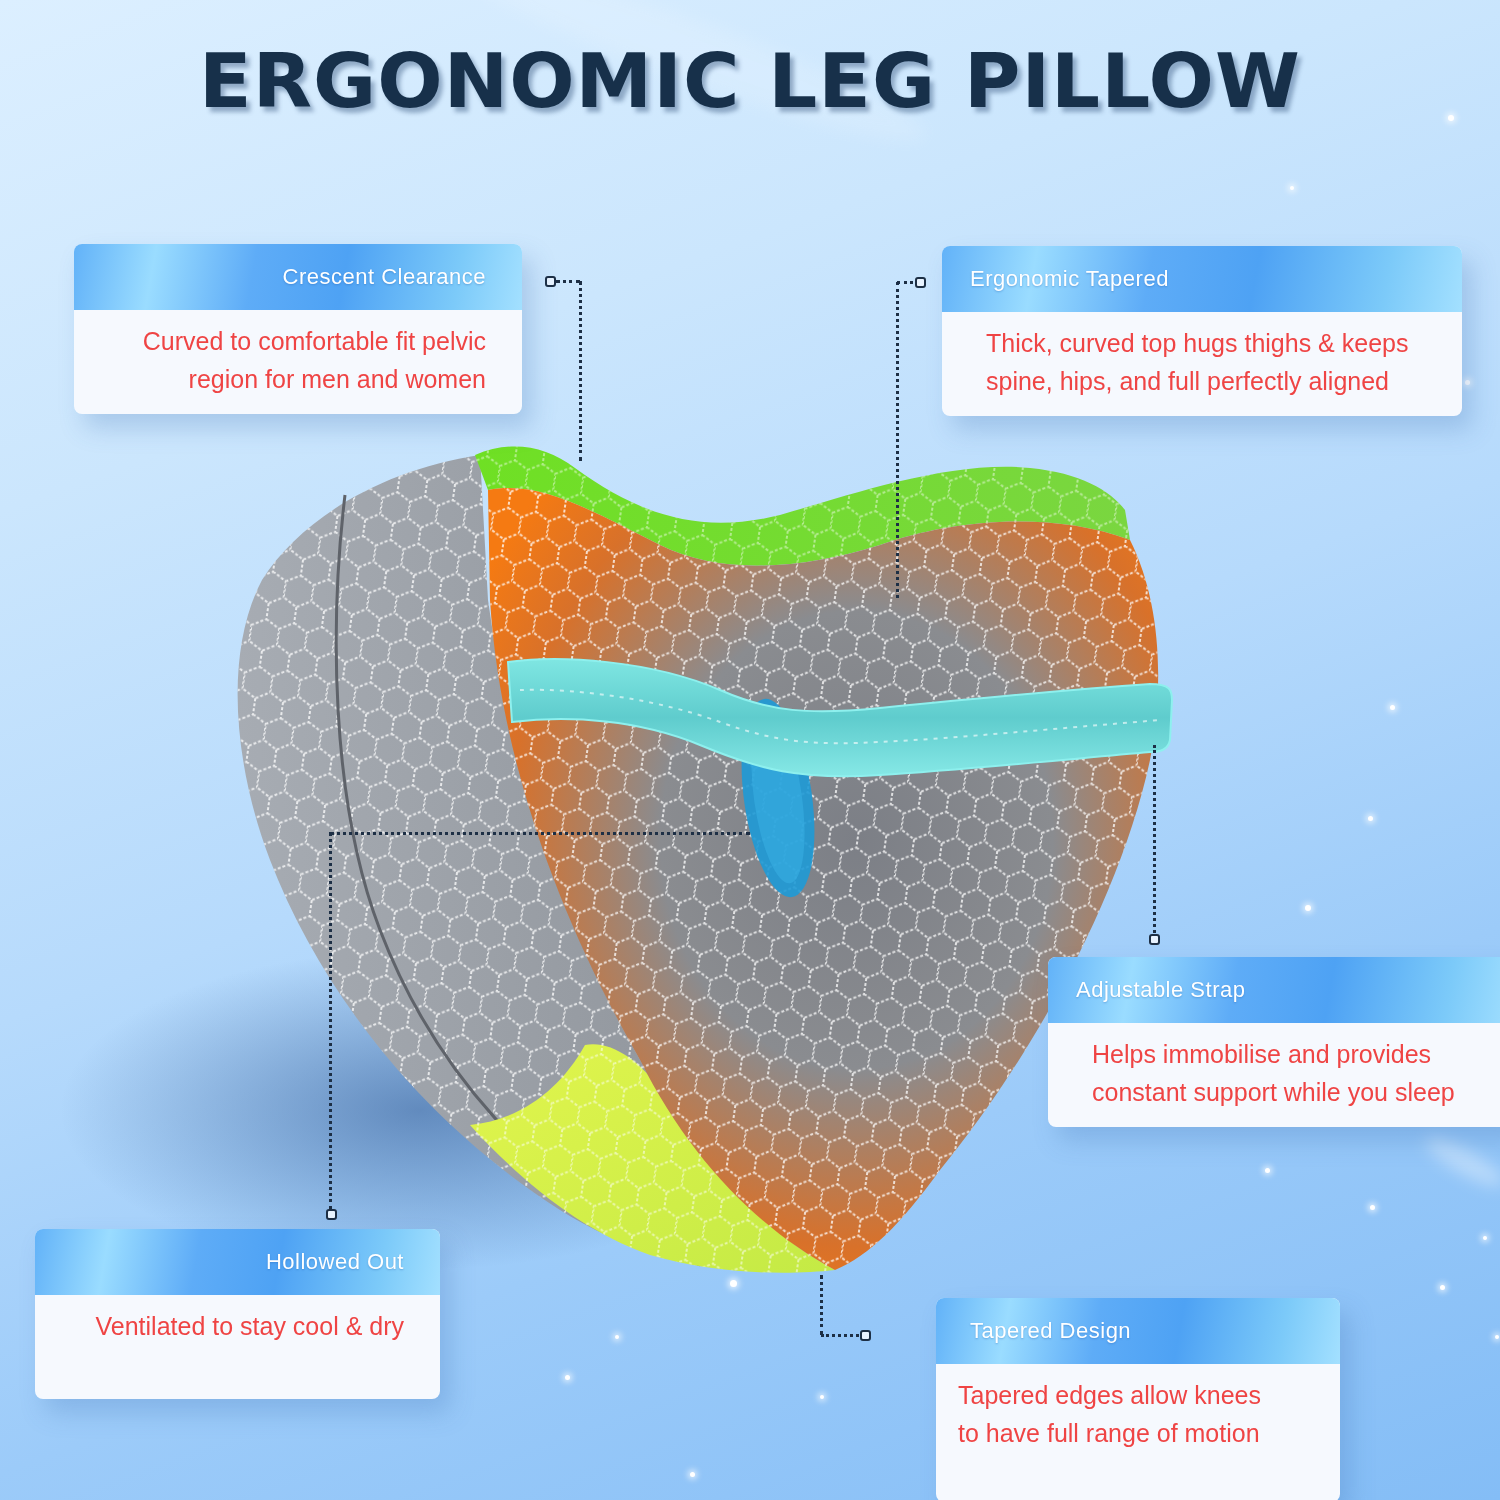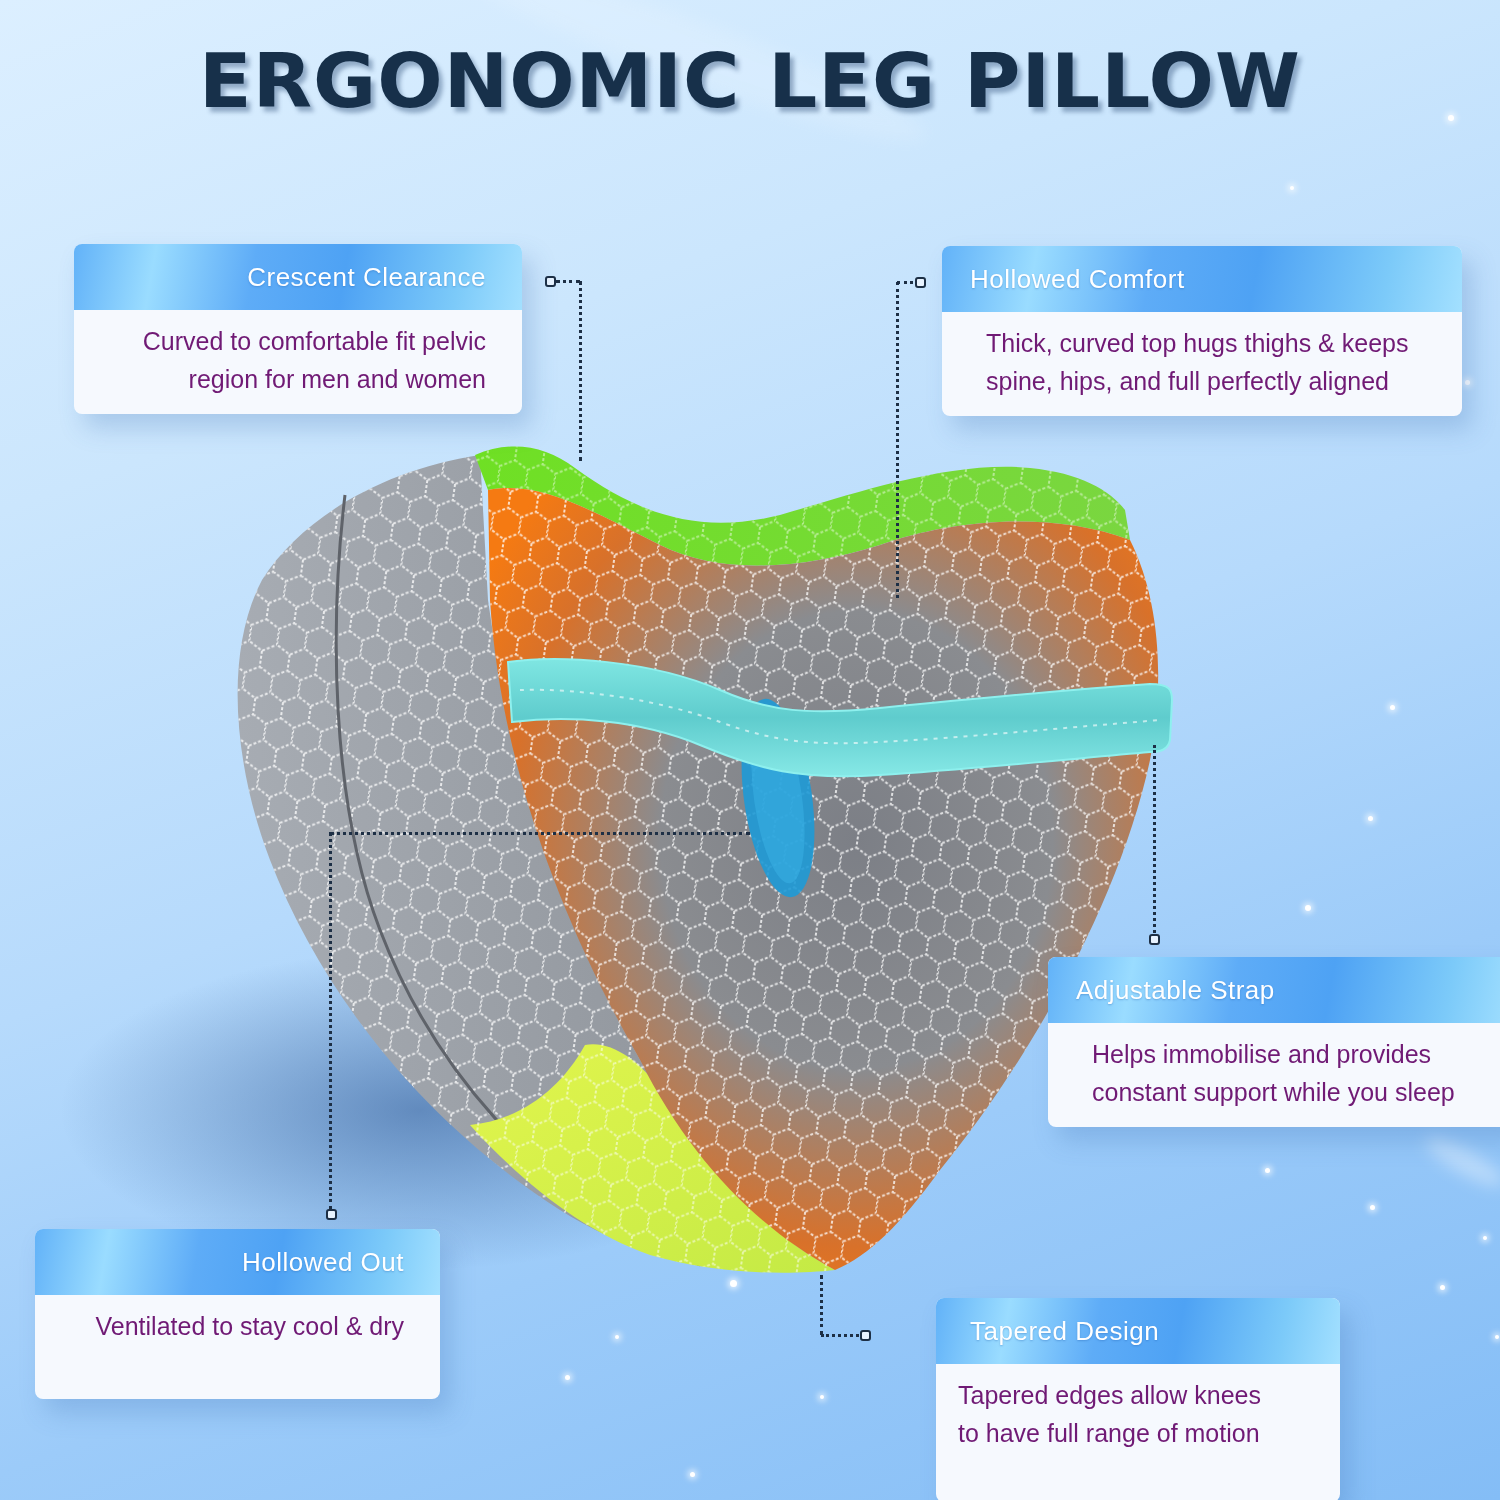--- a/index.html
+++ b/index.html
@@ -22,25 +22,25 @@
     transform: scaleX(1.04);
   }
   .card {
     position:absolute; border-radius:8px; overflow:hidden;
     box-shadow: 10px 14px 24px rgba(60,110,180,0.25);
     background:#f6f9fe;
   }
   .card .head {
     height:66px; display:flex; align-items:center;
     background: linear-gradient(100deg, #62b2f8 0%, #9adcff 18%, #5eacf7 40%, #4ea2f4 60%, #7ccaf9 85%, #a3e0ff 100%);
-    color:#ffffff; font-size:26px; letter-spacing:0.5px;
+    color:#ffffff; font-size:22px; letter-spacing:0.5px;
     text-shadow: 0 1px 2px rgba(30,90,170,0.35);
   }
   .card .body {
-    padding:12px 28px; color:#701a75; font-size:25px; line-height:38px;
+    padding:12px 28px; color:#ef4444; font-size:25px; line-height:38px;
   }
   .card.right-align .head { justify-content:flex-end; padding-right:36px; }
   .card.right-align .body { text-align:right; padding-right:36px; }
   .card.left-align .head { padding-left:28px; }
   .card.left-align .body { padding-left:44px; }
   .dot-v { position:absolute; border-left:3px dotted #1d2f45; width:0; }
   .dot-h { position:absolute; border-top:3px dotted #1d2f45; height:0; }
   .node {
     position:absolute; width:7px; height:7px; border:2.5px solid #1d2f45; border-radius:3px; background:#e8f3ff;
   }
@@ -150,21 +150,21 @@
 
 <div class="card right-align" style="left:74px;top:244px;width:448px;height:170px;">
   <div class="head">Crescent  Clearance</div>
   <div class="body">
     <div>Curved to comfortable fit pelvic</div>
     <div>region for men and women</div>
   </div>
 </div>
 
 <div class="card left-align" style="left:942px;top:246px;width:520px;height:170px;">
-  <div class="head">Hollowed Comfort</div>
+  <div class="head">Ergonomic Tapered</div>
   <div class="body">
     <div>Thick, curved top hugs thighs &amp; keeps</div>
     <div>spine, hips, and full perfectly aligned</div>
   </div>
 </div>
 
 <div class="card left-align" style="left:1048px;top:957px;width:468px;height:170px;">
   <div class="head">Adjustable Strap</div>
   <div class="body">
     <div>Helps immobilise and provides</div>

